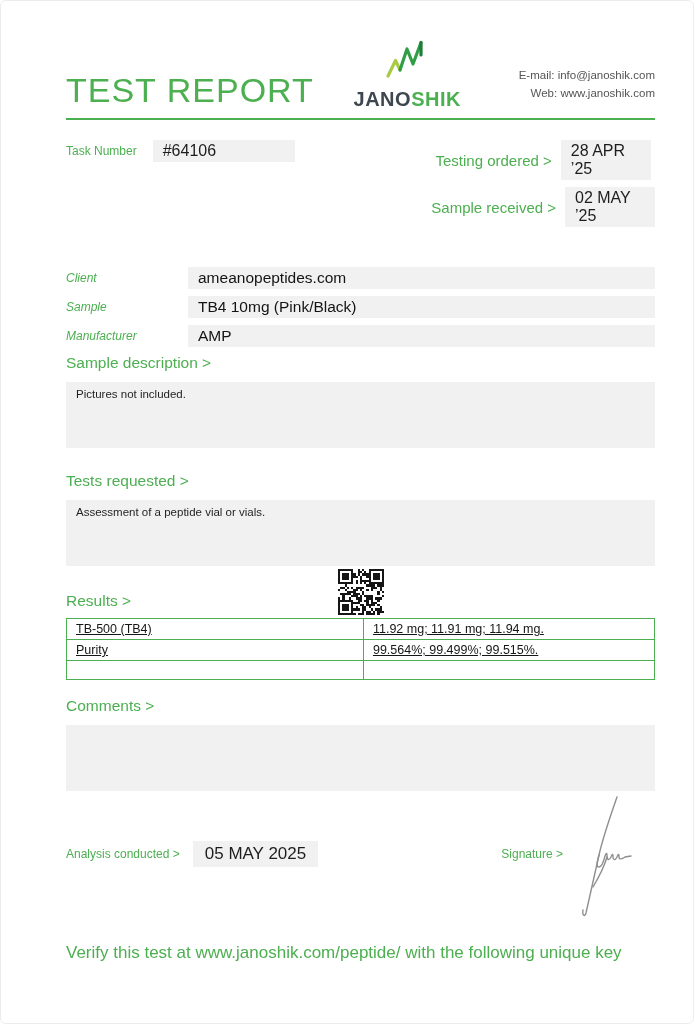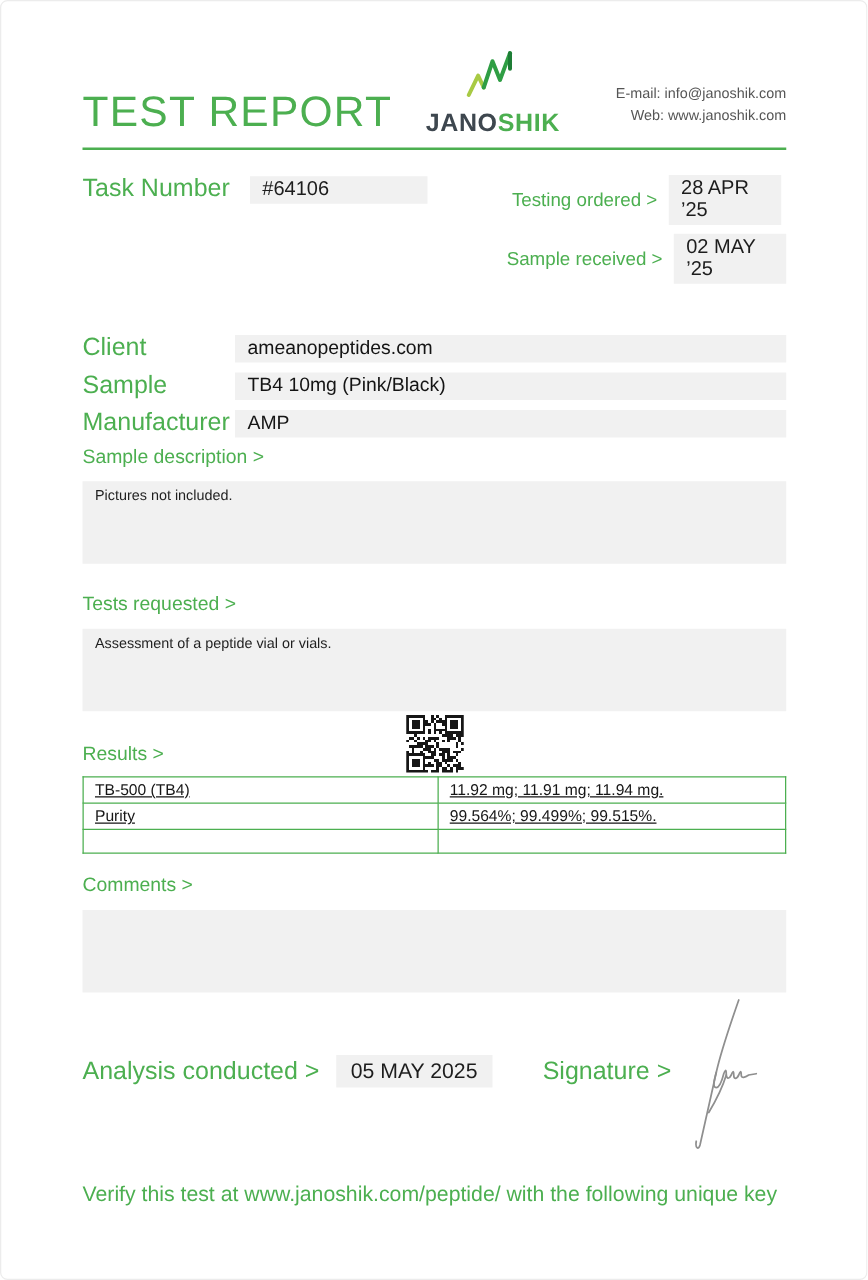--- a/index.html
+++ b/index.html
@@ -7,45 +7,45 @@
     --green-border:#4caf50;
     --dark:#222;
     --box:#f1f1f1;
     --logo-dark:#3e474f;
   }
   *{margin:0;padding:0;box-sizing:border-box;}
   html,body{background:#fff;}
   body{font-family:"Liberation Sans",sans-serif;color:var(--dark);}
   .page{
     position:relative;width:694px;height:1024px;background:#fff;
-    padding:50px 64px 0 65px;border:1px solid #ececec;border-radius:6px;overflow:hidden;
+    padding:50px 38px 0 65px;border:1px solid #ececec;border-radius:6px;overflow:hidden;
   }
   
   .header{display:flex;justify-content:space-between;align-items:flex-end;height:58px;}
   .report-title{font-size:34px;font-weight:400;color:var(--green);letter-spacing:1px;line-height:1;padding-bottom:2px;white-space:nowrap;}
   .logo{display:flex;flex-direction:column;align-items:center;margin-left:-18px;gap:13px;}
   .logo-icon{width:46px;height:40px;margin-bottom:-3px;}
   .logo-text{font-size:20px;font-weight:700;letter-spacing:.5px;color:var(--logo-dark);line-height:1;}
   .logo-text .shik{color:var(--green);}
   .contact{text-align:right;font-size:11.5px;color:#555;line-height:1.55;padding-bottom:6px;white-space:nowrap;}
   .divider{border:none;border-top:2px solid var(--green);margin-top:9px;}
   
   .task-row{margin-top:20px;display:flex;justify-content:space-between;align-items:flex-start;}
   .task-left{display:flex;align-items:center;gap:16px;}
-  .g-label{color:var(--green);font-size:20px;white-space:nowrap;}
+  .g-label{color:var(--green);font-size:12px;white-space:nowrap;}
   .value-box{background:var(--box);color:#1d1d1d;font-size:16px;padding:2px 10px;}
   .task-value{width:142px;}
   .dates{display:flex;flex-direction:column;gap:7px;align-items:center;}
   .date-row{display:flex;align-items:center;gap:9px;}
   .date-label{font-size:15px;}
   .date-value{width:90px;}
   
   .info{margin-top:40px;}
   .info-row{display:flex;align-items:center;margin-bottom:7px;}
-  .info-label{width:122px;flex:none;color:var(--green);font-size:20px;}
+  .info-label{width:122px;flex:none;color:var(--green);font-size:12px;font-style:italic;}
   .info-value{flex:1;background:var(--box);font-size:15.5px;color:#141414;padding:1px 10px;min-height:22px;line-height:20px;}
   
   .section-heading{color:var(--green);font-size:15.5px;}
   .mt-lg{}
   .mt-md{margin-top:24px;}
   .mt-sm{margin-top:17px;}
   .text-box{margin-top:10px;background:var(--box);height:66px;padding:6px 10px;font-size:11.5px;color:#1f1f1f;}
   
   .results-head{position:relative;height:50px;margin-top:2px;}
   .results-head .section-heading{position:absolute;left:0;bottom:8px;}

